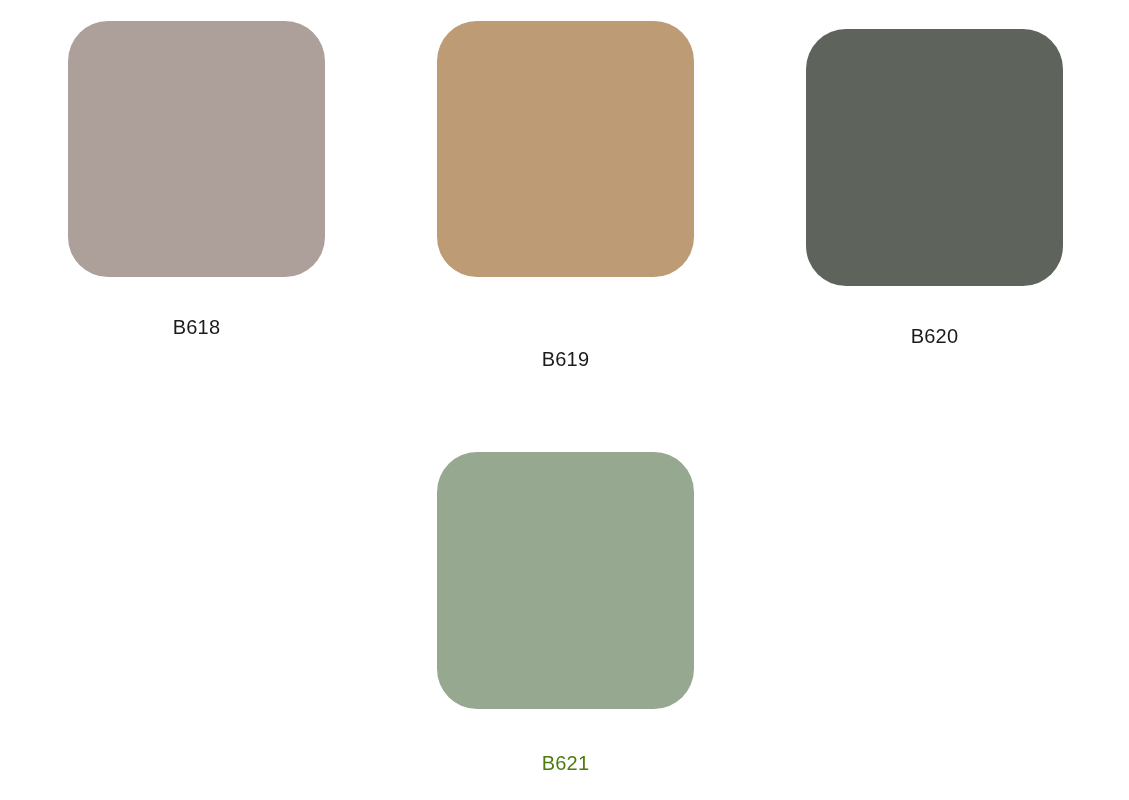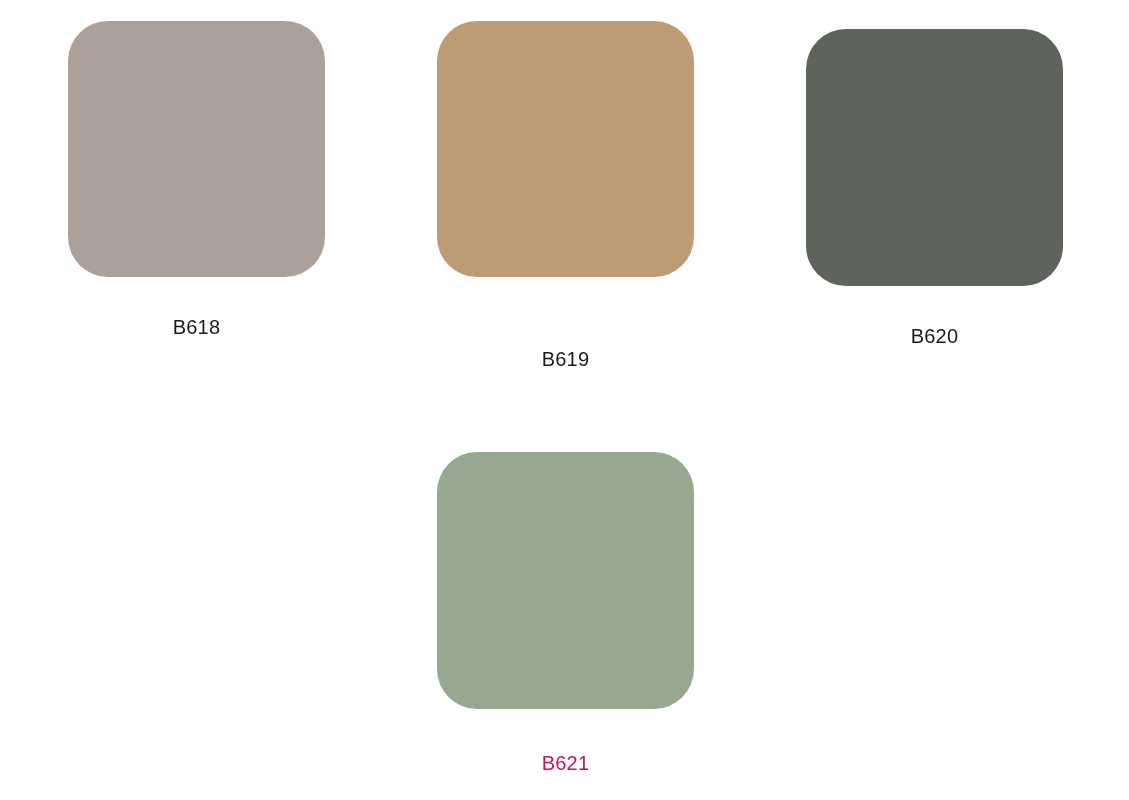--- a/index.html
+++ b/index.html
@@ -90,18 +90,18 @@
       <div class="swatch-chip" style="background: rgb(94, 100, 91);"></div>
       <div class="swatch-label" style="color: rgb(27, 27, 27);">B620</div>
     </div>
 
   </div>
 
   <div class="swatch-row row-2">
 
     <div class="swatch-cell cell-3">
       <div class="swatch-chip" style="background: rgb(150, 169, 144);"></div>
-      <div class="swatch-label" style="color: #be185d;">B621</div>
+      <div class="swatch-label" style="color: #4d7c0f;">B621</div>
     </div>
 
   </div>
 
 </div>
 
 </body></html>

